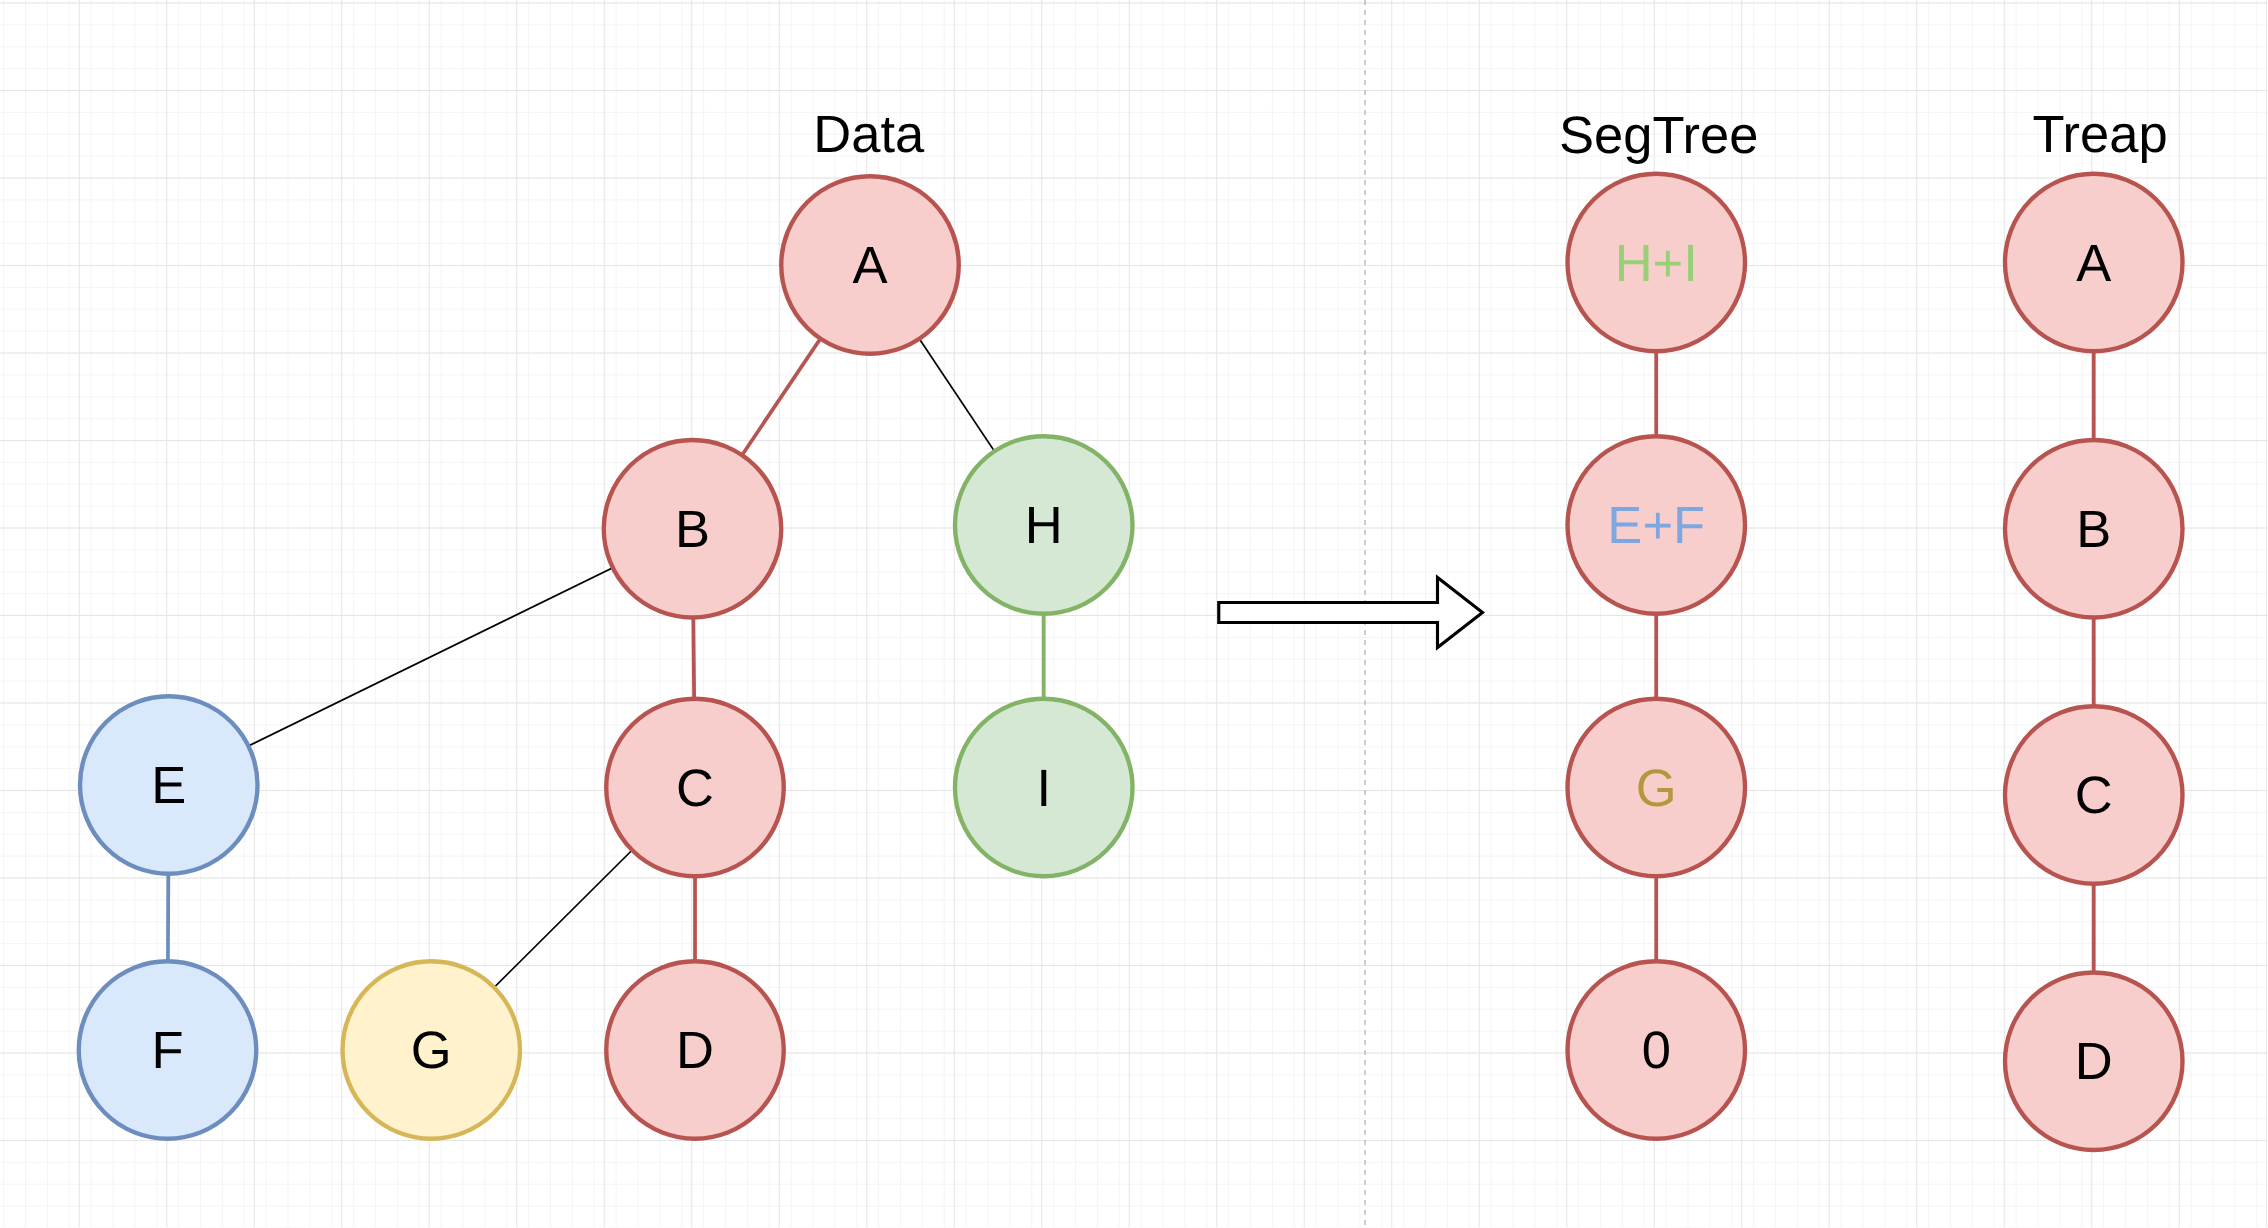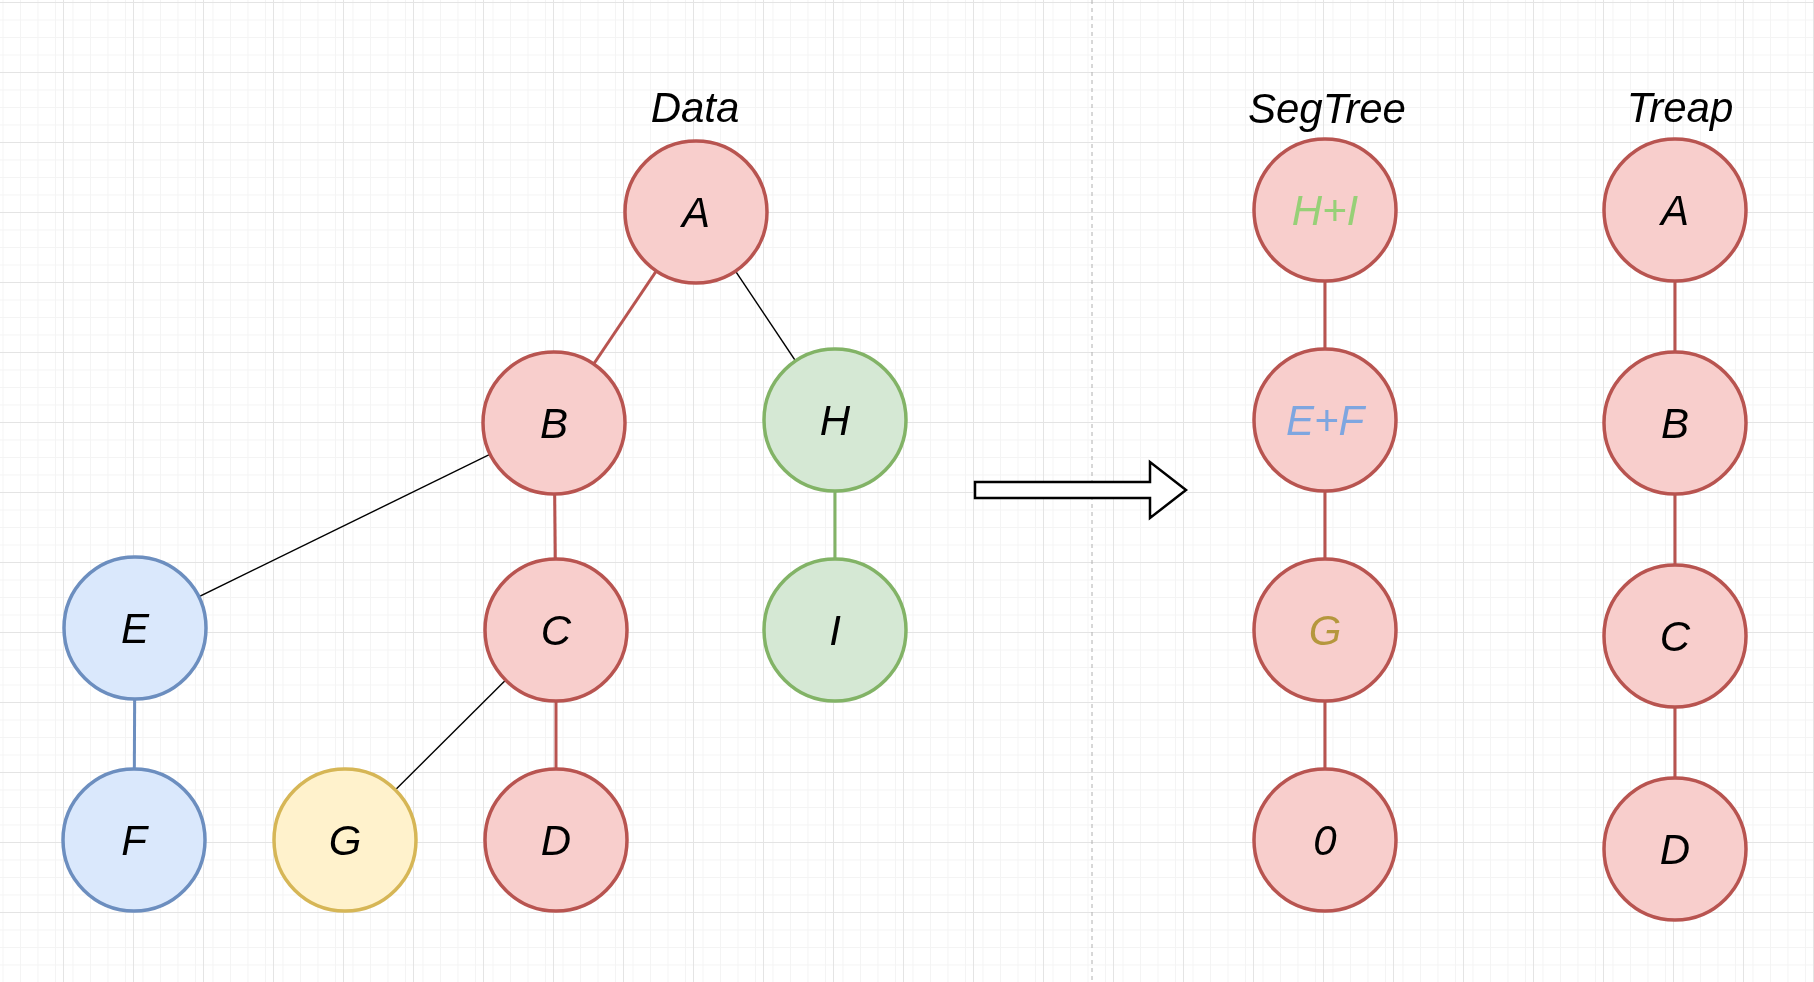--- a/index.html
+++ b/index.html
@@ -16,21 +16,20 @@
     height: 982px;
     background-color: #ffffff;
     
     background-image:
       linear-gradient(to right, #e4e4e4 1px, transparent 1px),
       linear-gradient(to bottom, #e4e4e4 1px, transparent 1px),
       linear-gradient(to right, #f4f4f4 1px, transparent 1px),
       linear-gradient(to bottom, #f4f4f4 1px, transparent 1px);
     background-size: 70px 70px, 70px 70px, 17.5px 17.5px, 17.5px 17.5px;
     background-position: 63px 2px, 63px 2px, 2.5px 2px, 2.5px 2px;
-    font-style: italic;
   }
   svg { position: absolute; left: 0; top: 0; }
   .node-circle { stroke-width: 3.5; }
   .edge-thick { stroke-width: 3; fill: none; }
   .edge-thin  { stroke-width: 1.4; fill: none; }
   .node-label {
     font-family: "Liberation Sans", sans-serif;
     font-size: 42px;
     text-anchor: middle;
   }

